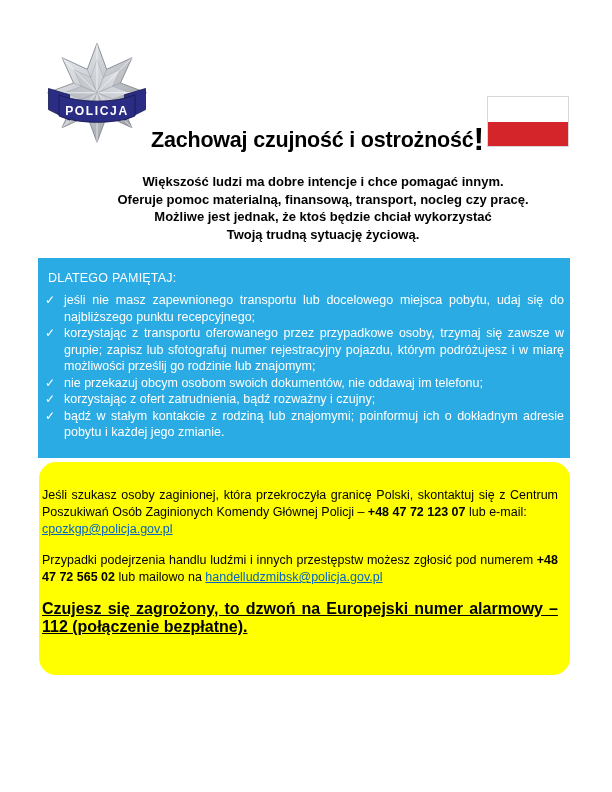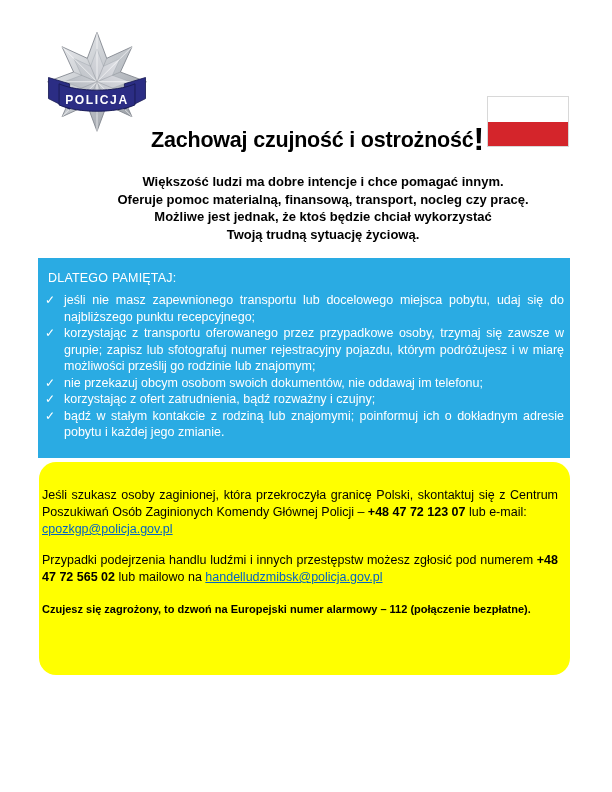--- a/index.html
+++ b/index.html
@@ -10,21 +10,21 @@
     position: relative; overflow: hidden;
   }
   .page {
     position: absolute; inset: 0;
     width: 612px; height: 792px;
     background: #ffffff;
   }
 
   
   .logo {
-    position: absolute; left: 44px; top: 29px;
+    position: absolute; left: 44px; top: 40px;
     width: 106px; height: 116px;
   }
   .logo svg { width: 100%; height: 100%; display: block; }
   .ribbon-fill { fill: var(--ribbon, #2b2d84); }
 
   .flag {
     position: absolute; left: 487px; top: 96px;
     width: 82px; height: 51px;
     border: 1px solid #d8d8d8;
   }
@@ -79,22 +79,23 @@
     position: absolute; left: 39px; top: 462px;
     width: 531px; height: 213px;
     background: var(--yellow, #ffff00);
     color: #000000;
     padding: 25px 12px 0 3px;
     font-size: 12.5px; line-height: 17px; border-radius: 17px;
   }
   .yellow-box p { text-align: justify; margin: 0 0 14px 0; }
   .yellow-box .bold { font-weight: 700; }
   .yellow-box .emphasis {
-    font-weight: 700; font-size: 11px; line-height: 18px;
+    font-weight: 700; font-size: 16px; line-height: 18px;
     margin-top: 3px;
+    text-decoration: underline;
   }
   .yellow-box a.link {
     color: var(--link, #0563c1);
     text-decoration: underline;
     cursor: pointer;
   }
 </style>
 </head>
 <body>
 

